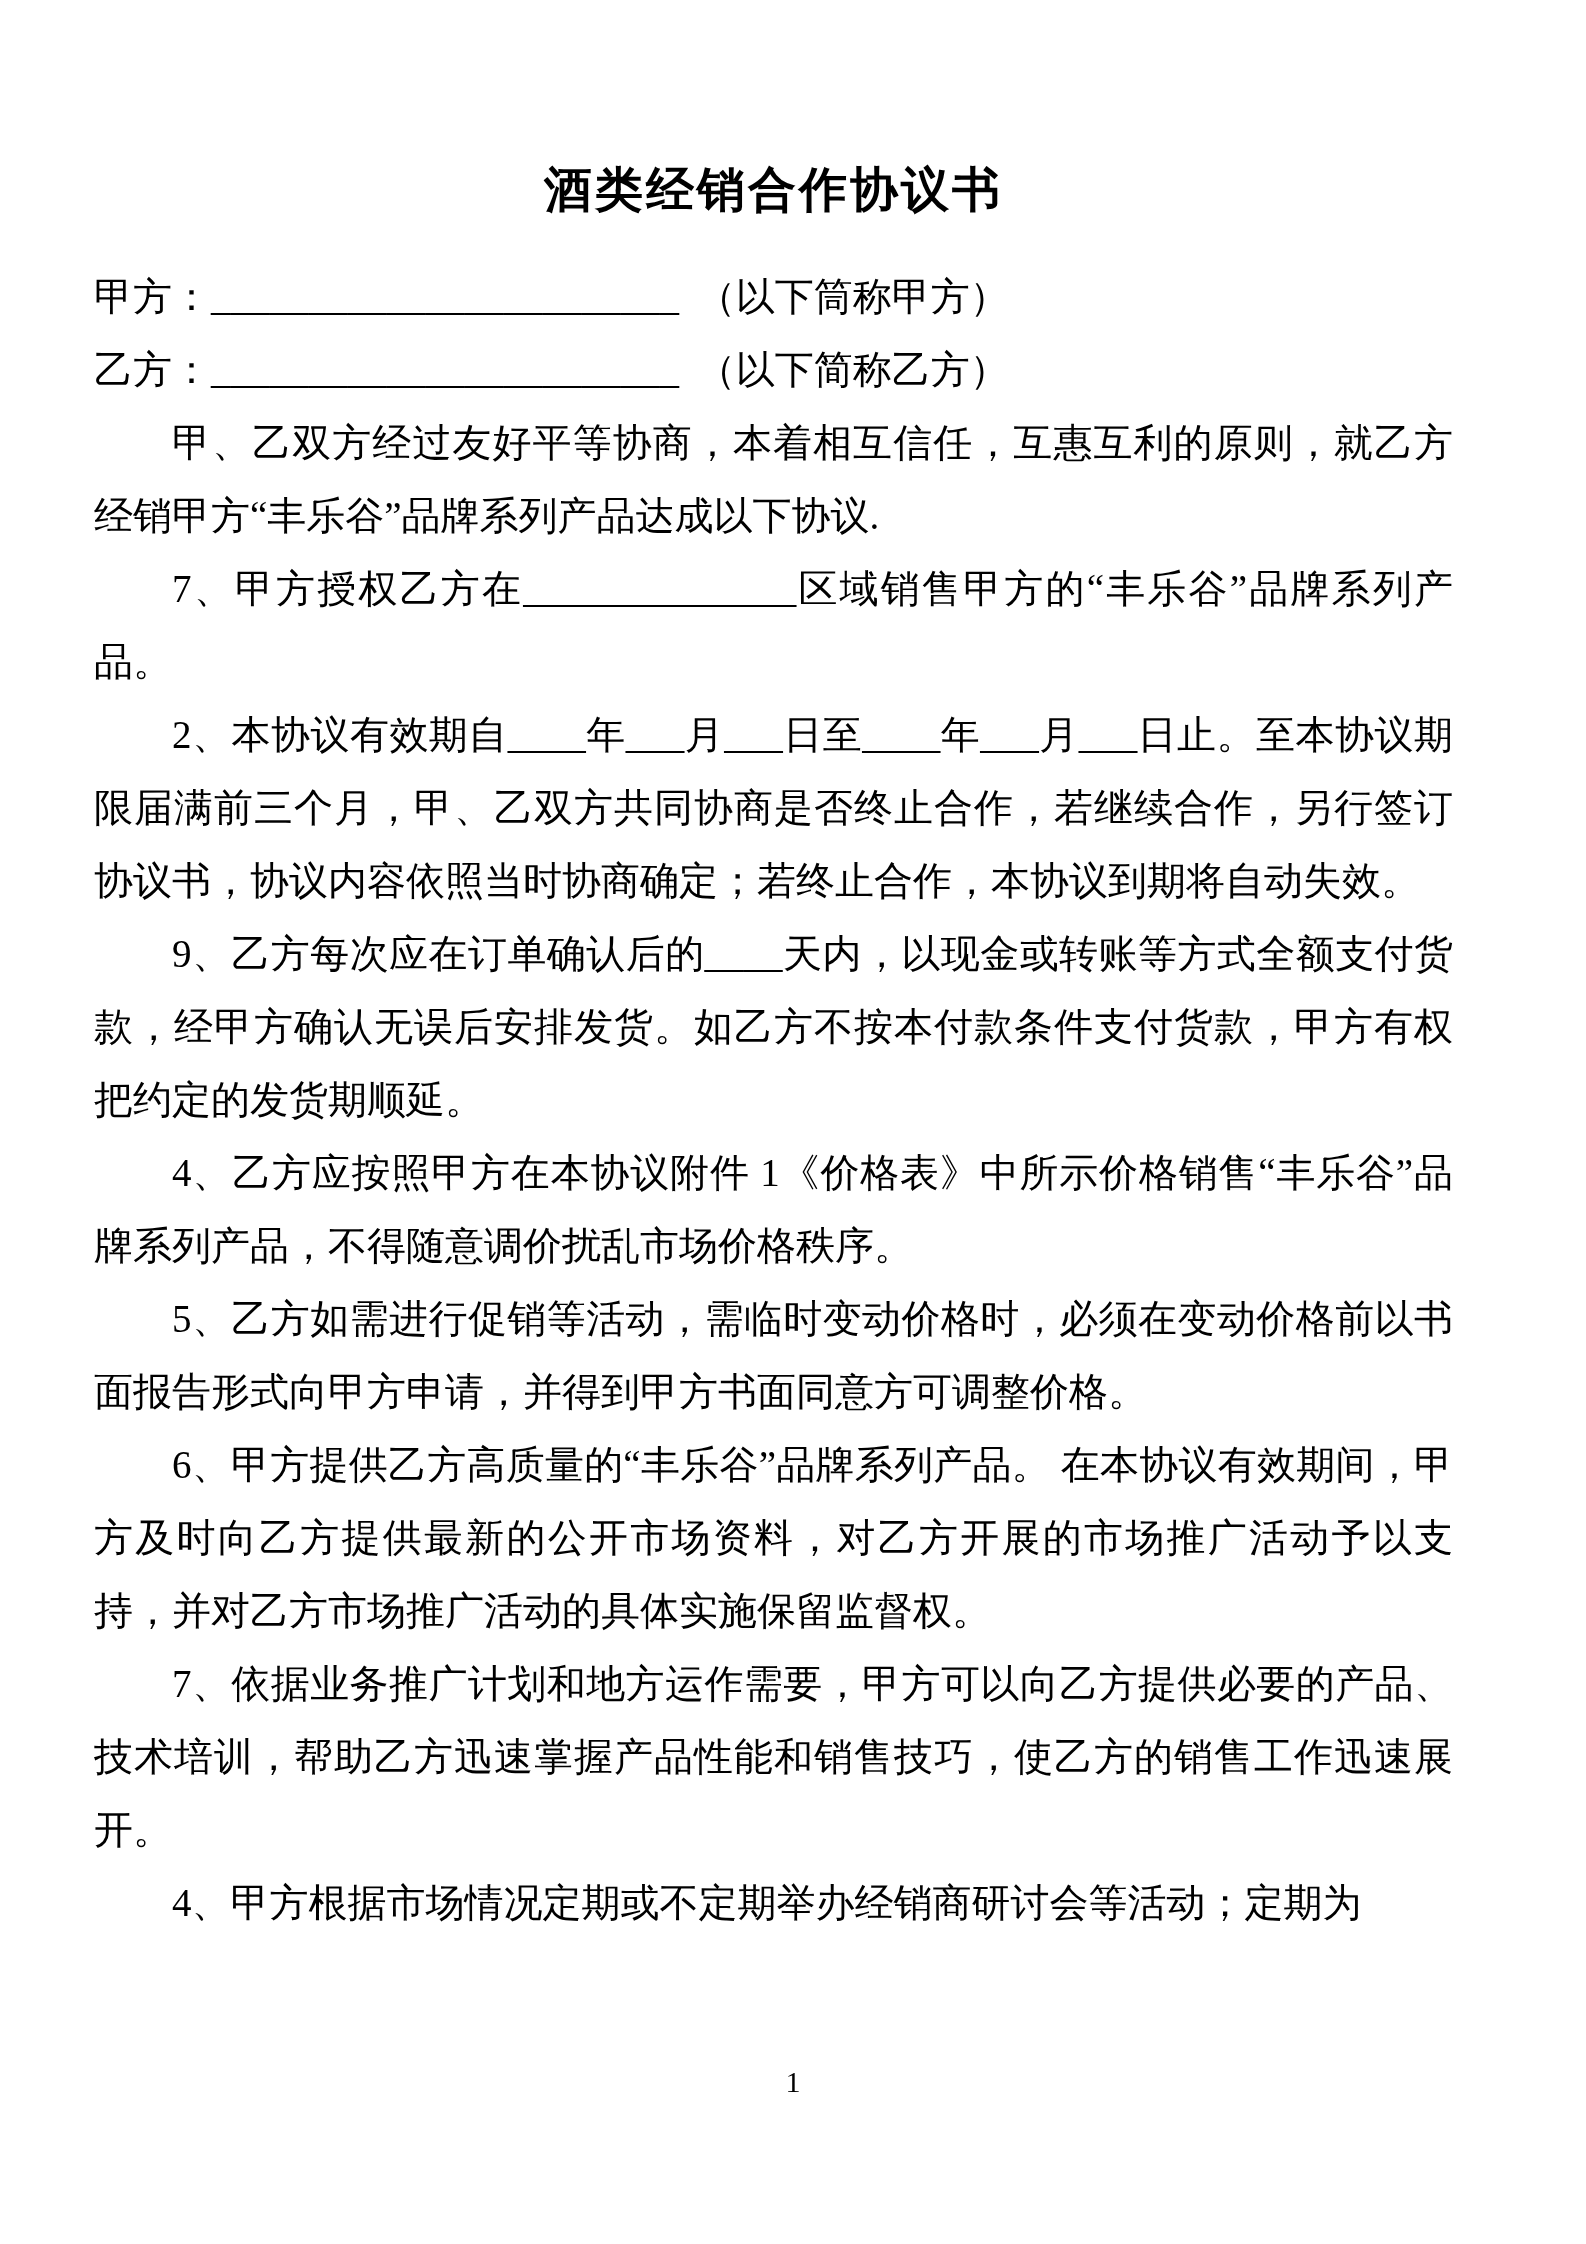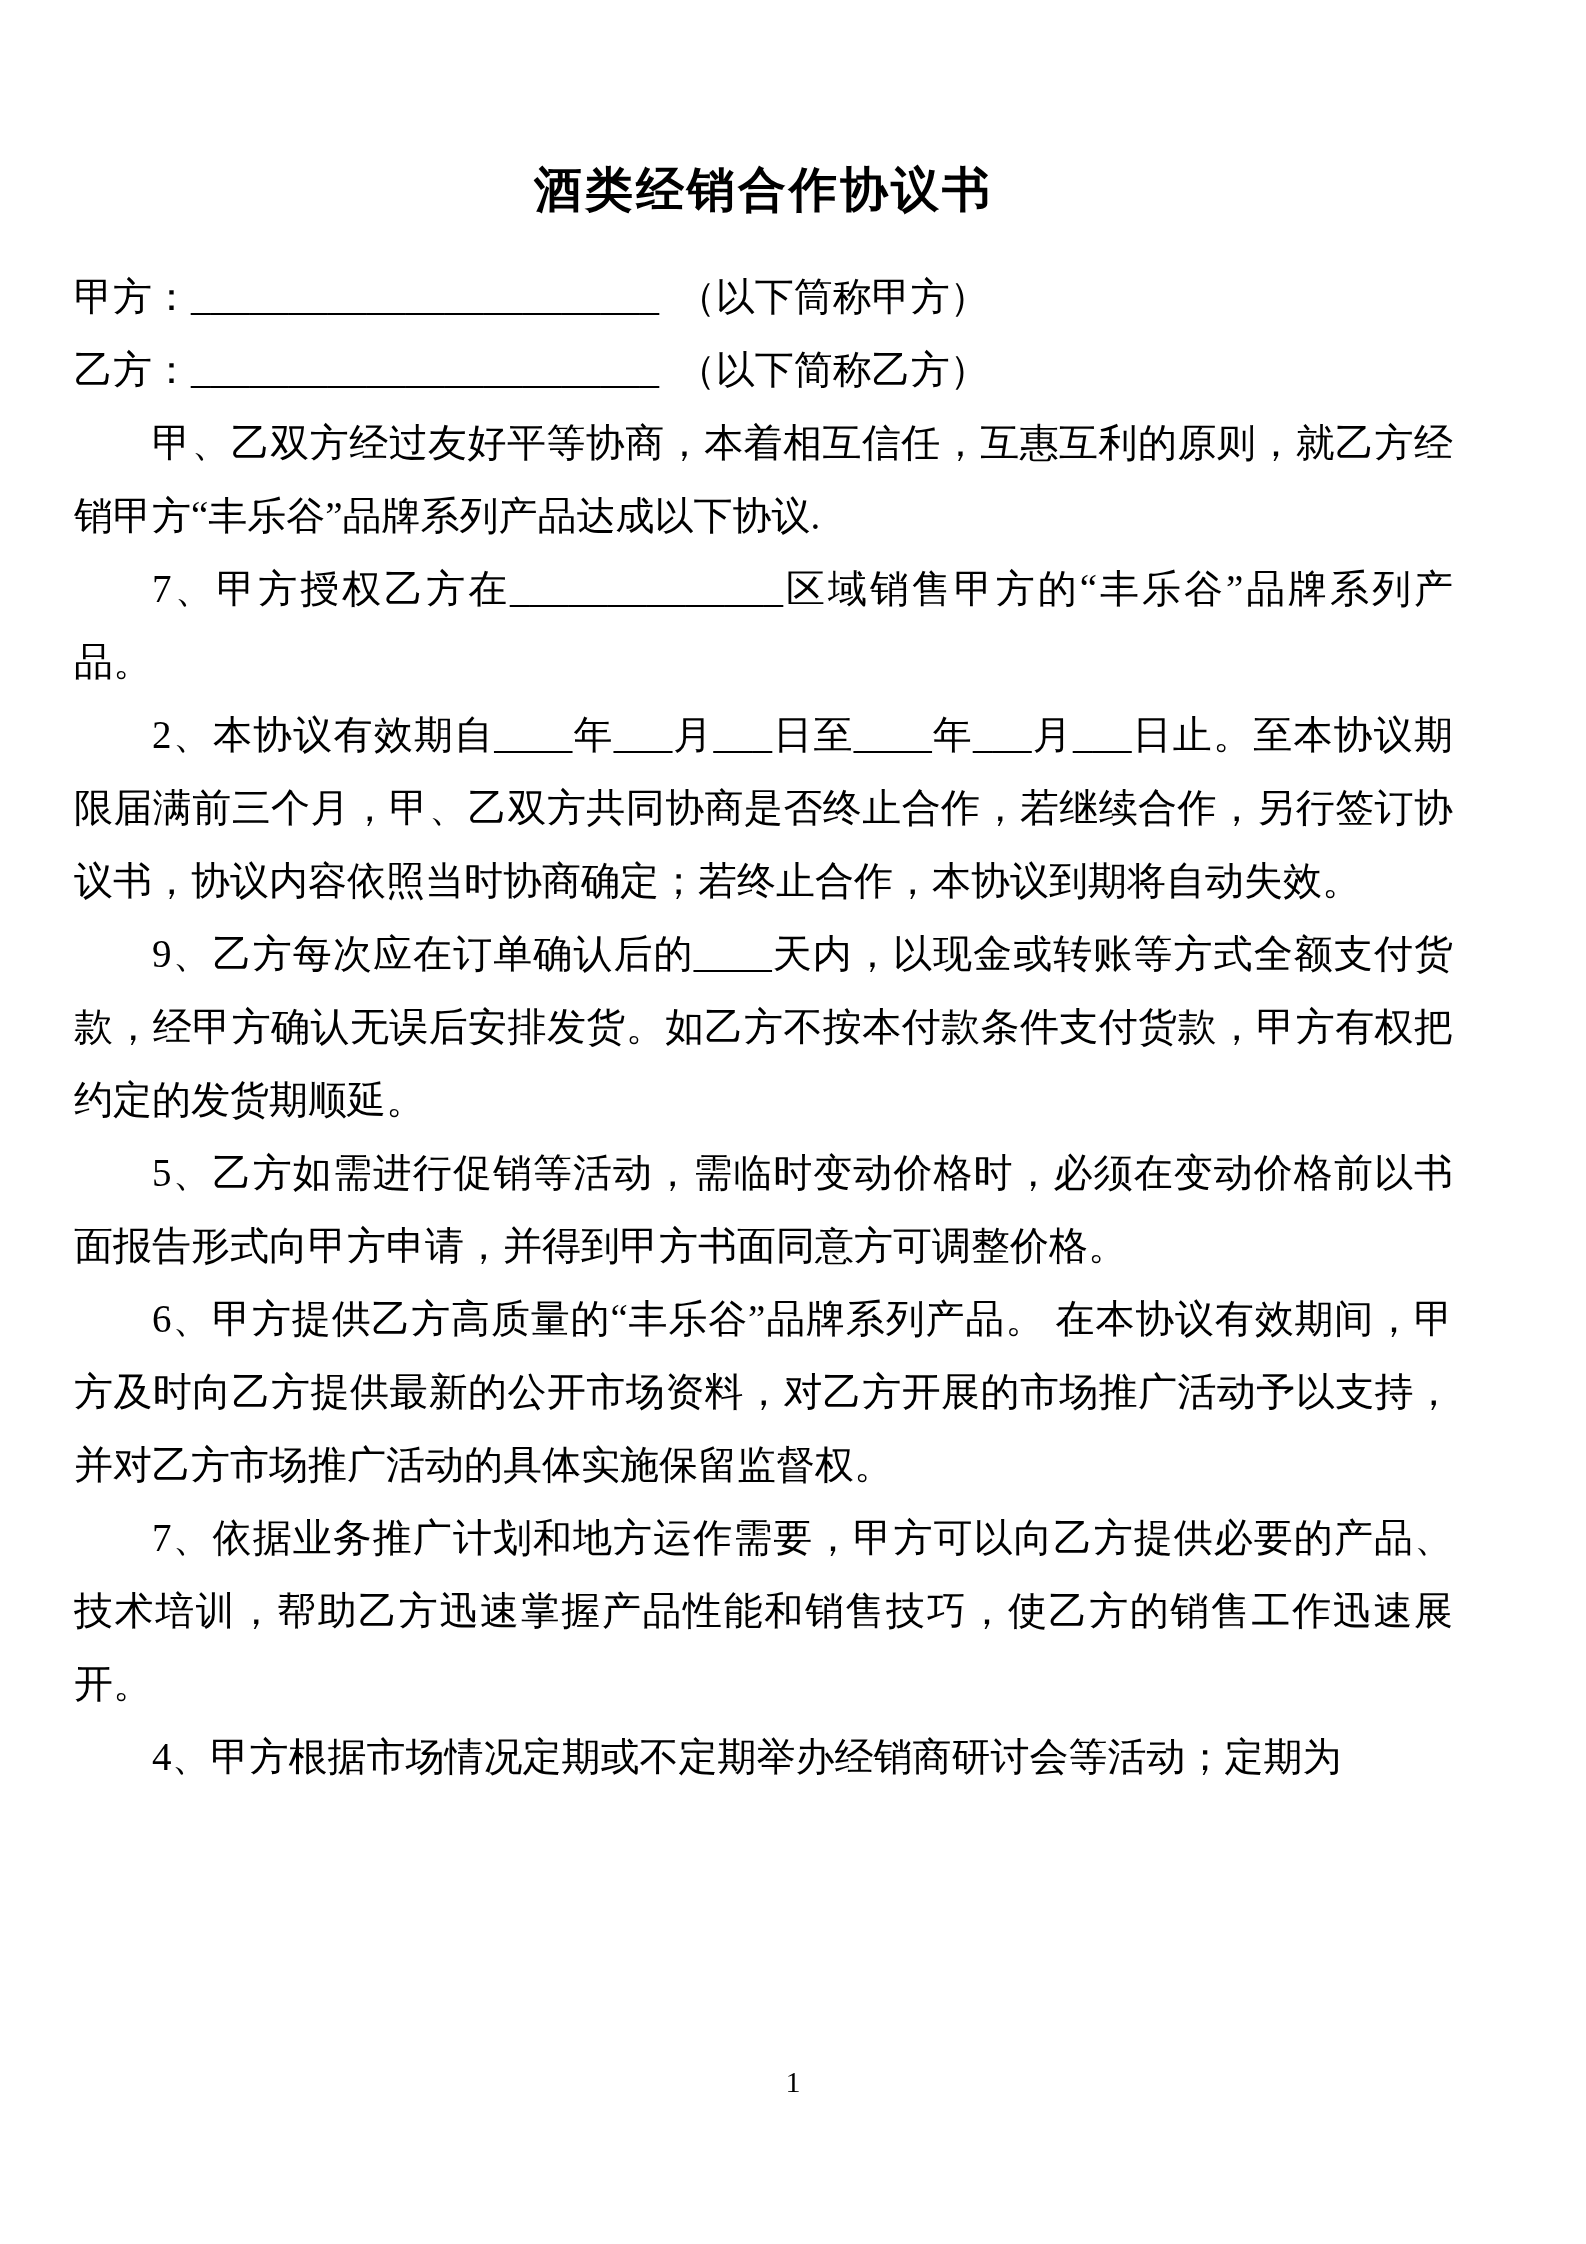--- a/index.html
+++ b/index.html
@@ -9,21 +9,21 @@
   }
   .page {
     position: relative;
     width: 1586px;
     height: 2244px;
     margin: 0 auto;
     background: #ffffff;
     color: #000000;
     font-family: "Liberation Serif", "DejaVu Serif", serif;
     box-sizing: border-box;
-    padding: 150px 133px 0 74px;
+    padding: 150px 133px 0 94px;
     overflow: hidden;
   }
   .doc-title {
     margin: 0 0 30px 0;
     text-align: center;
     font-size: 48px;
     font-weight: bold;
     letter-spacing: 3px;
     line-height: 80px;
   }
@@ -73,20 +73,21 @@
   <div class="party-line">
     <span class="party-label">乙方：</span><span class="party-blank">________________________</span>
     <span class="party-suffix">（以下简称乙方）</span>
   </div>
 
   <div class="contract-body" id="paragraphs">
       <p class="para">甲、乙双方经过友好平等协商，本着相互信任，互惠互利的原则，就乙方经销甲方“丰乐谷”品牌系列产品达成以下协议.</p>
       <p class="para">7、甲方授权乙方在______________区域销售甲方的“丰乐谷”品牌系列产品。</p>
       <p class="para">2、本协议有效期自____年___月___日至____年___月___日止。至本协议期限届满前三个月，甲、乙双方共同协商是否终止合作，若继续合作，另行签订协议书，协议内容依照当时协商确定；若终止合作，本协议到期将自动失效。</p>
       <p class="para">9、乙方每次应在订单确认后的____天内，以现金或转账等方式全额支付货款，经甲方确认无误后安排发货。如乙方不按本付款条件支付货款，甲方有权把约定的发货期顺延。</p>
+      <p class="para">4、乙方应按照甲方在本协议附件 1《价格表》中所示价格销售“丰乐谷”品牌系列产品，不得随意调价扰乱市场价格秩序。</p>
       <p class="para">5、乙方如需进行促销等活动，需临时变动价格时，必须在变动价格前以书面报告形式向甲方申请，并得到甲方书面同意方可调整价格。</p>
       <p class="para">6、甲方提供乙方高质量的“丰乐谷”品牌系列产品。  在本协议有效期间，甲方及时向乙方提供最新的公开市场资料，对乙方开展的市场推广活动予以支持，并对乙方市场推广活动的具体实施保留监督权。</p>
       <p class="para">7、依据业务推广计划和地方运作需要，甲方可以向乙方提供必要的产品、技术培训，帮助乙方迅速掌握产品性能和销售技巧，使乙方的销售工作迅速展开。</p>
       <p class="para">4、甲方根据市场情况定期或不定期举办经销商研讨会等活动；定期为</p>
     </div>
 
   <div class="page-number">1</div>
 
 </div>
 

